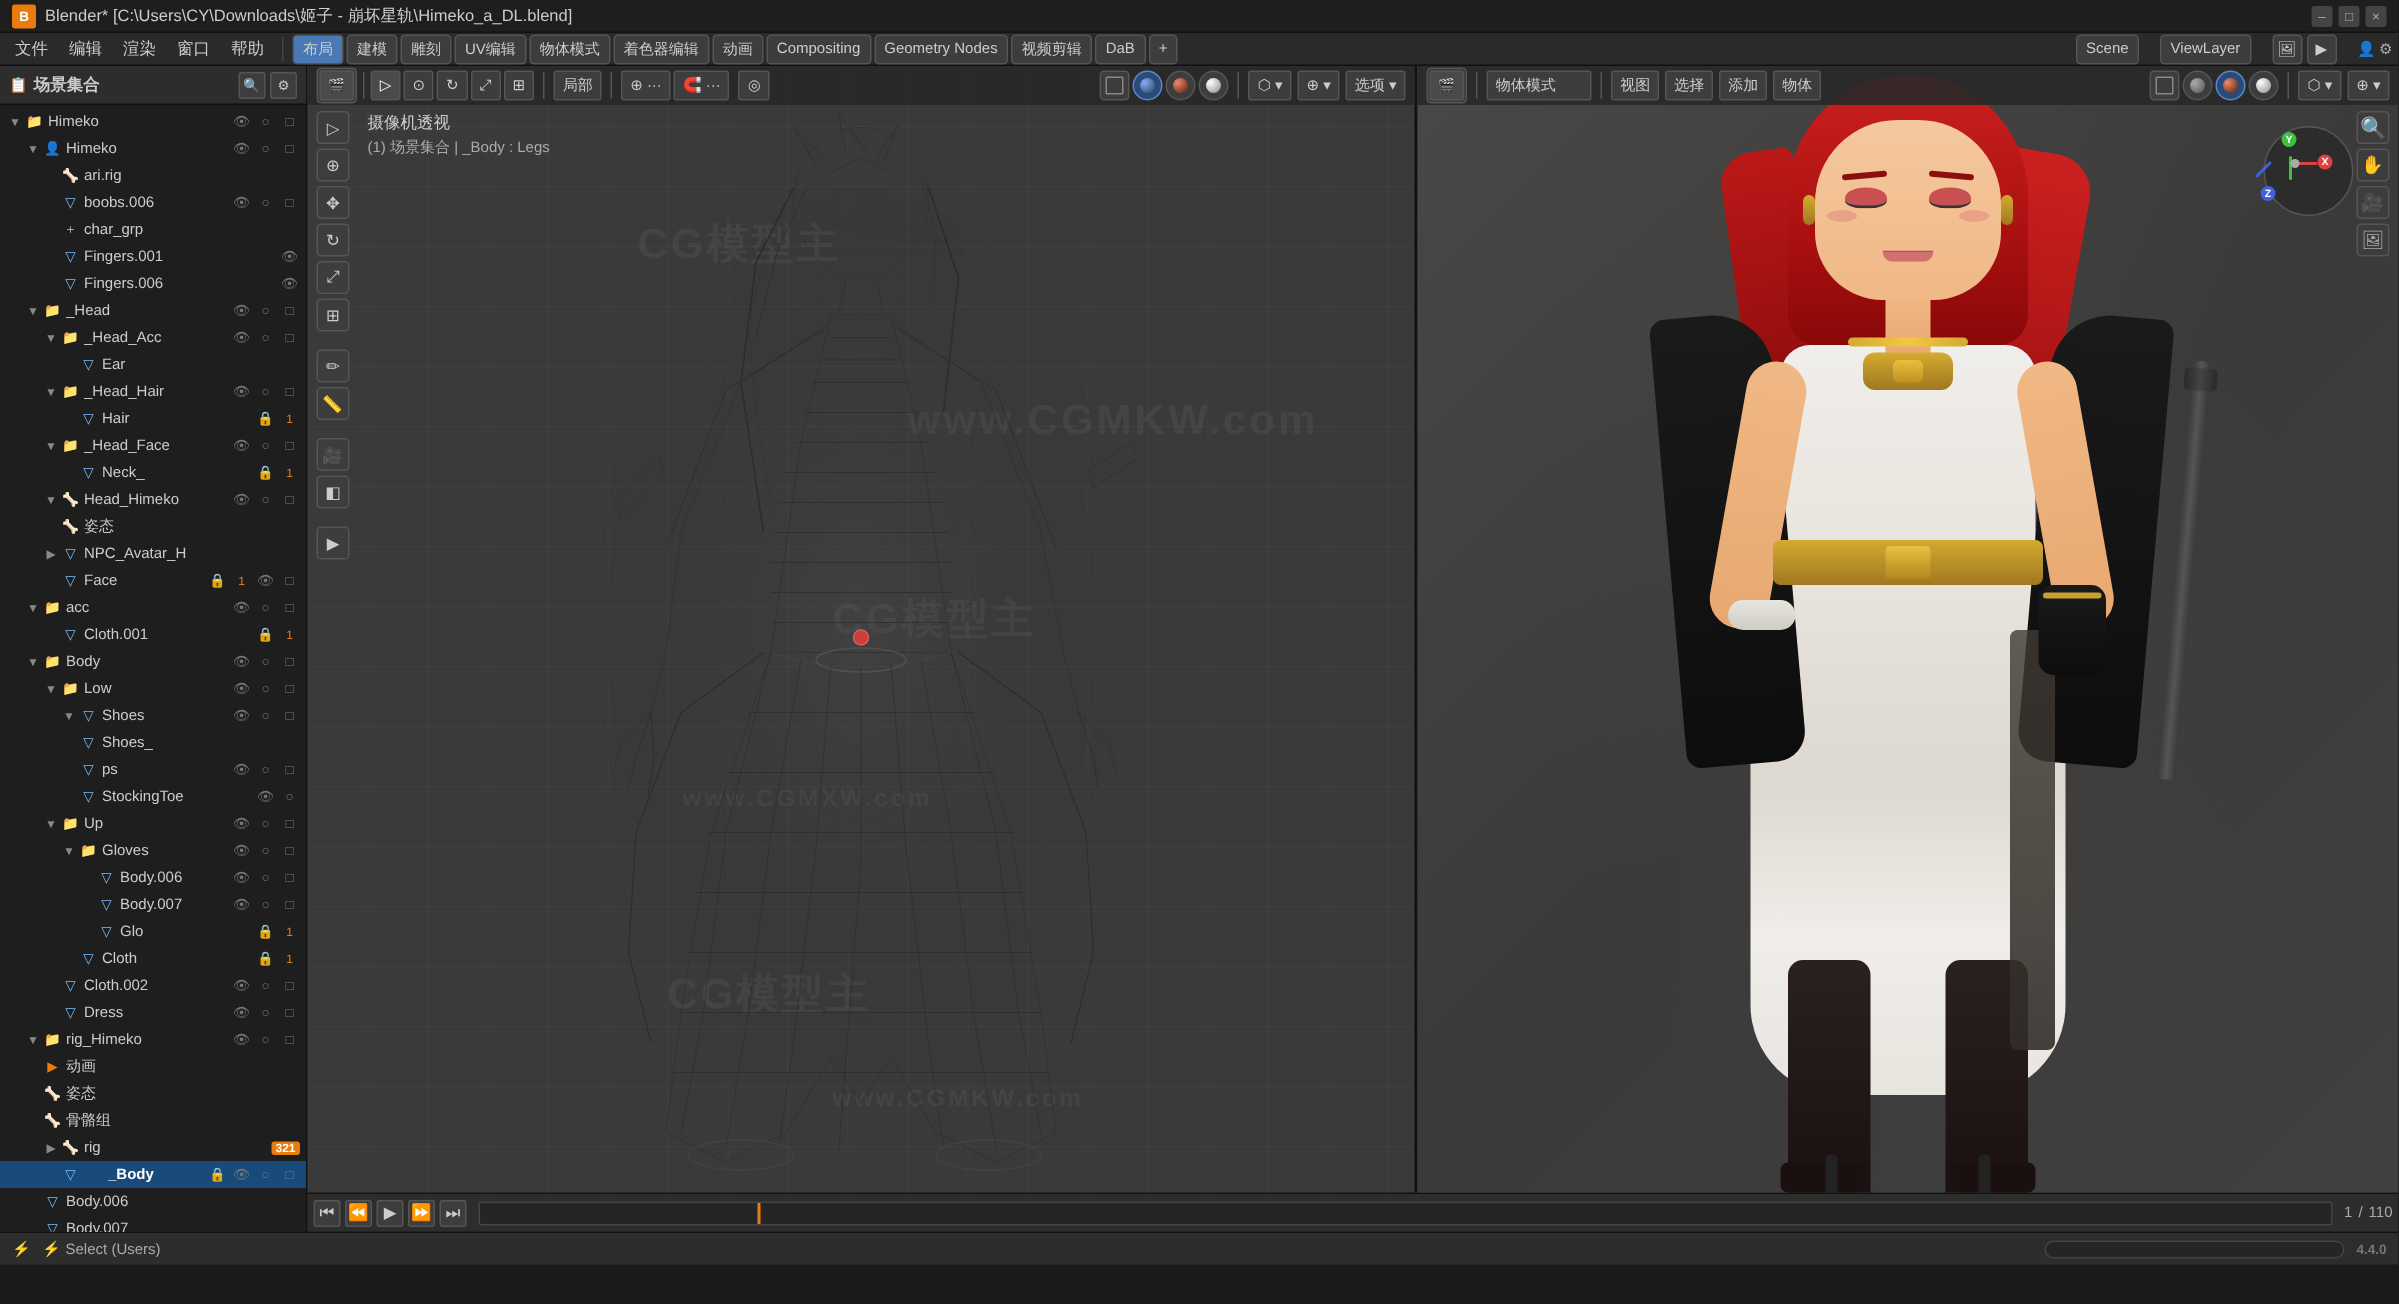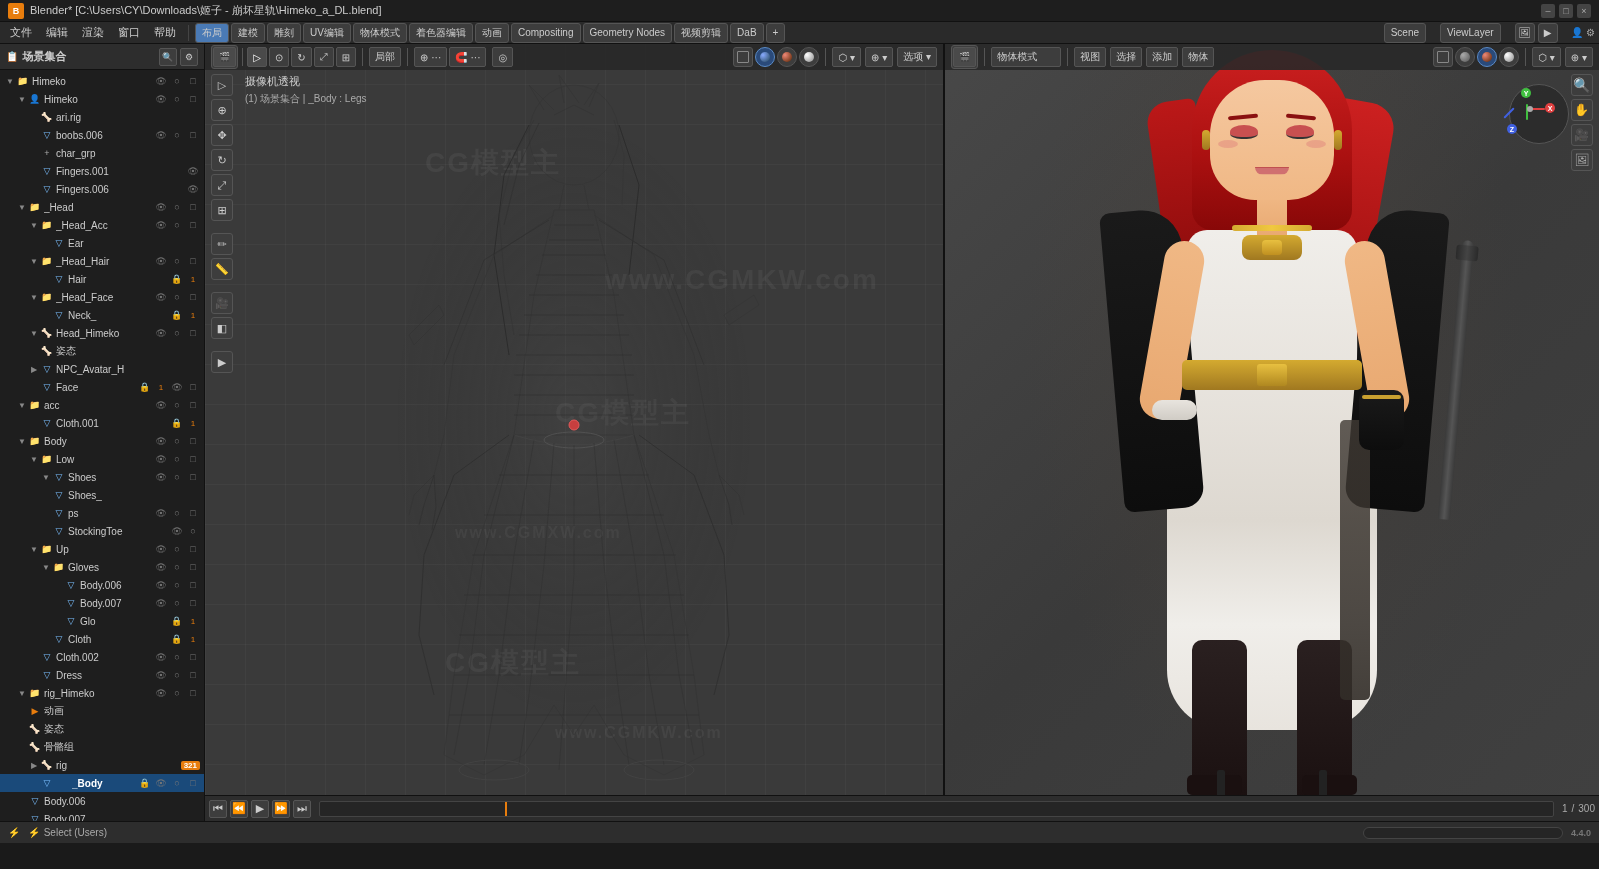--- a/index.html
+++ b/index.html
@@ -1180,21 +1180,21 @@
         <div style="width:18px;height:18px;background:#3d3d3d;border:1px solid #555;border-radius:2px;display:flex;align-items:center;justify-content:center;cursor:pointer;">▶</div>
         <div style="width:18px;height:18px;background:#3d3d3d;border:1px solid #555;border-radius:2px;display:flex;align-items:center;justify-content:center;cursor:pointer;">⏩</div>
         <div style="width:18px;height:18px;background:#3d3d3d;border:1px solid #555;border-radius:2px;display:flex;align-items:center;justify-content:center;cursor:pointer;">⏭</div>
       </div>
       <div style="flex:1;height:16px;background:#252525;border:1px solid #444;border-radius:2px;margin:0 4px;position:relative;cursor:pointer;">
         <div style="position:absolute;top:0;left:15%;width:2px;height:100%;background:#e87d0d;"></div>
       </div>
       <div style="font-size:10px;color:#aaa;display:flex;gap:4px;align-items:center;">
         <span>1</span>
         <span>/</span>
-        <span>300</span>
+        <span>110</span>
       </div>
     </div>
 
   </div>
 
 </div>
 
 <div id="status-bar">
   <span style="color:#e87d0d;">⚡</span>
   <span>⚡ Select (Users)</span>

